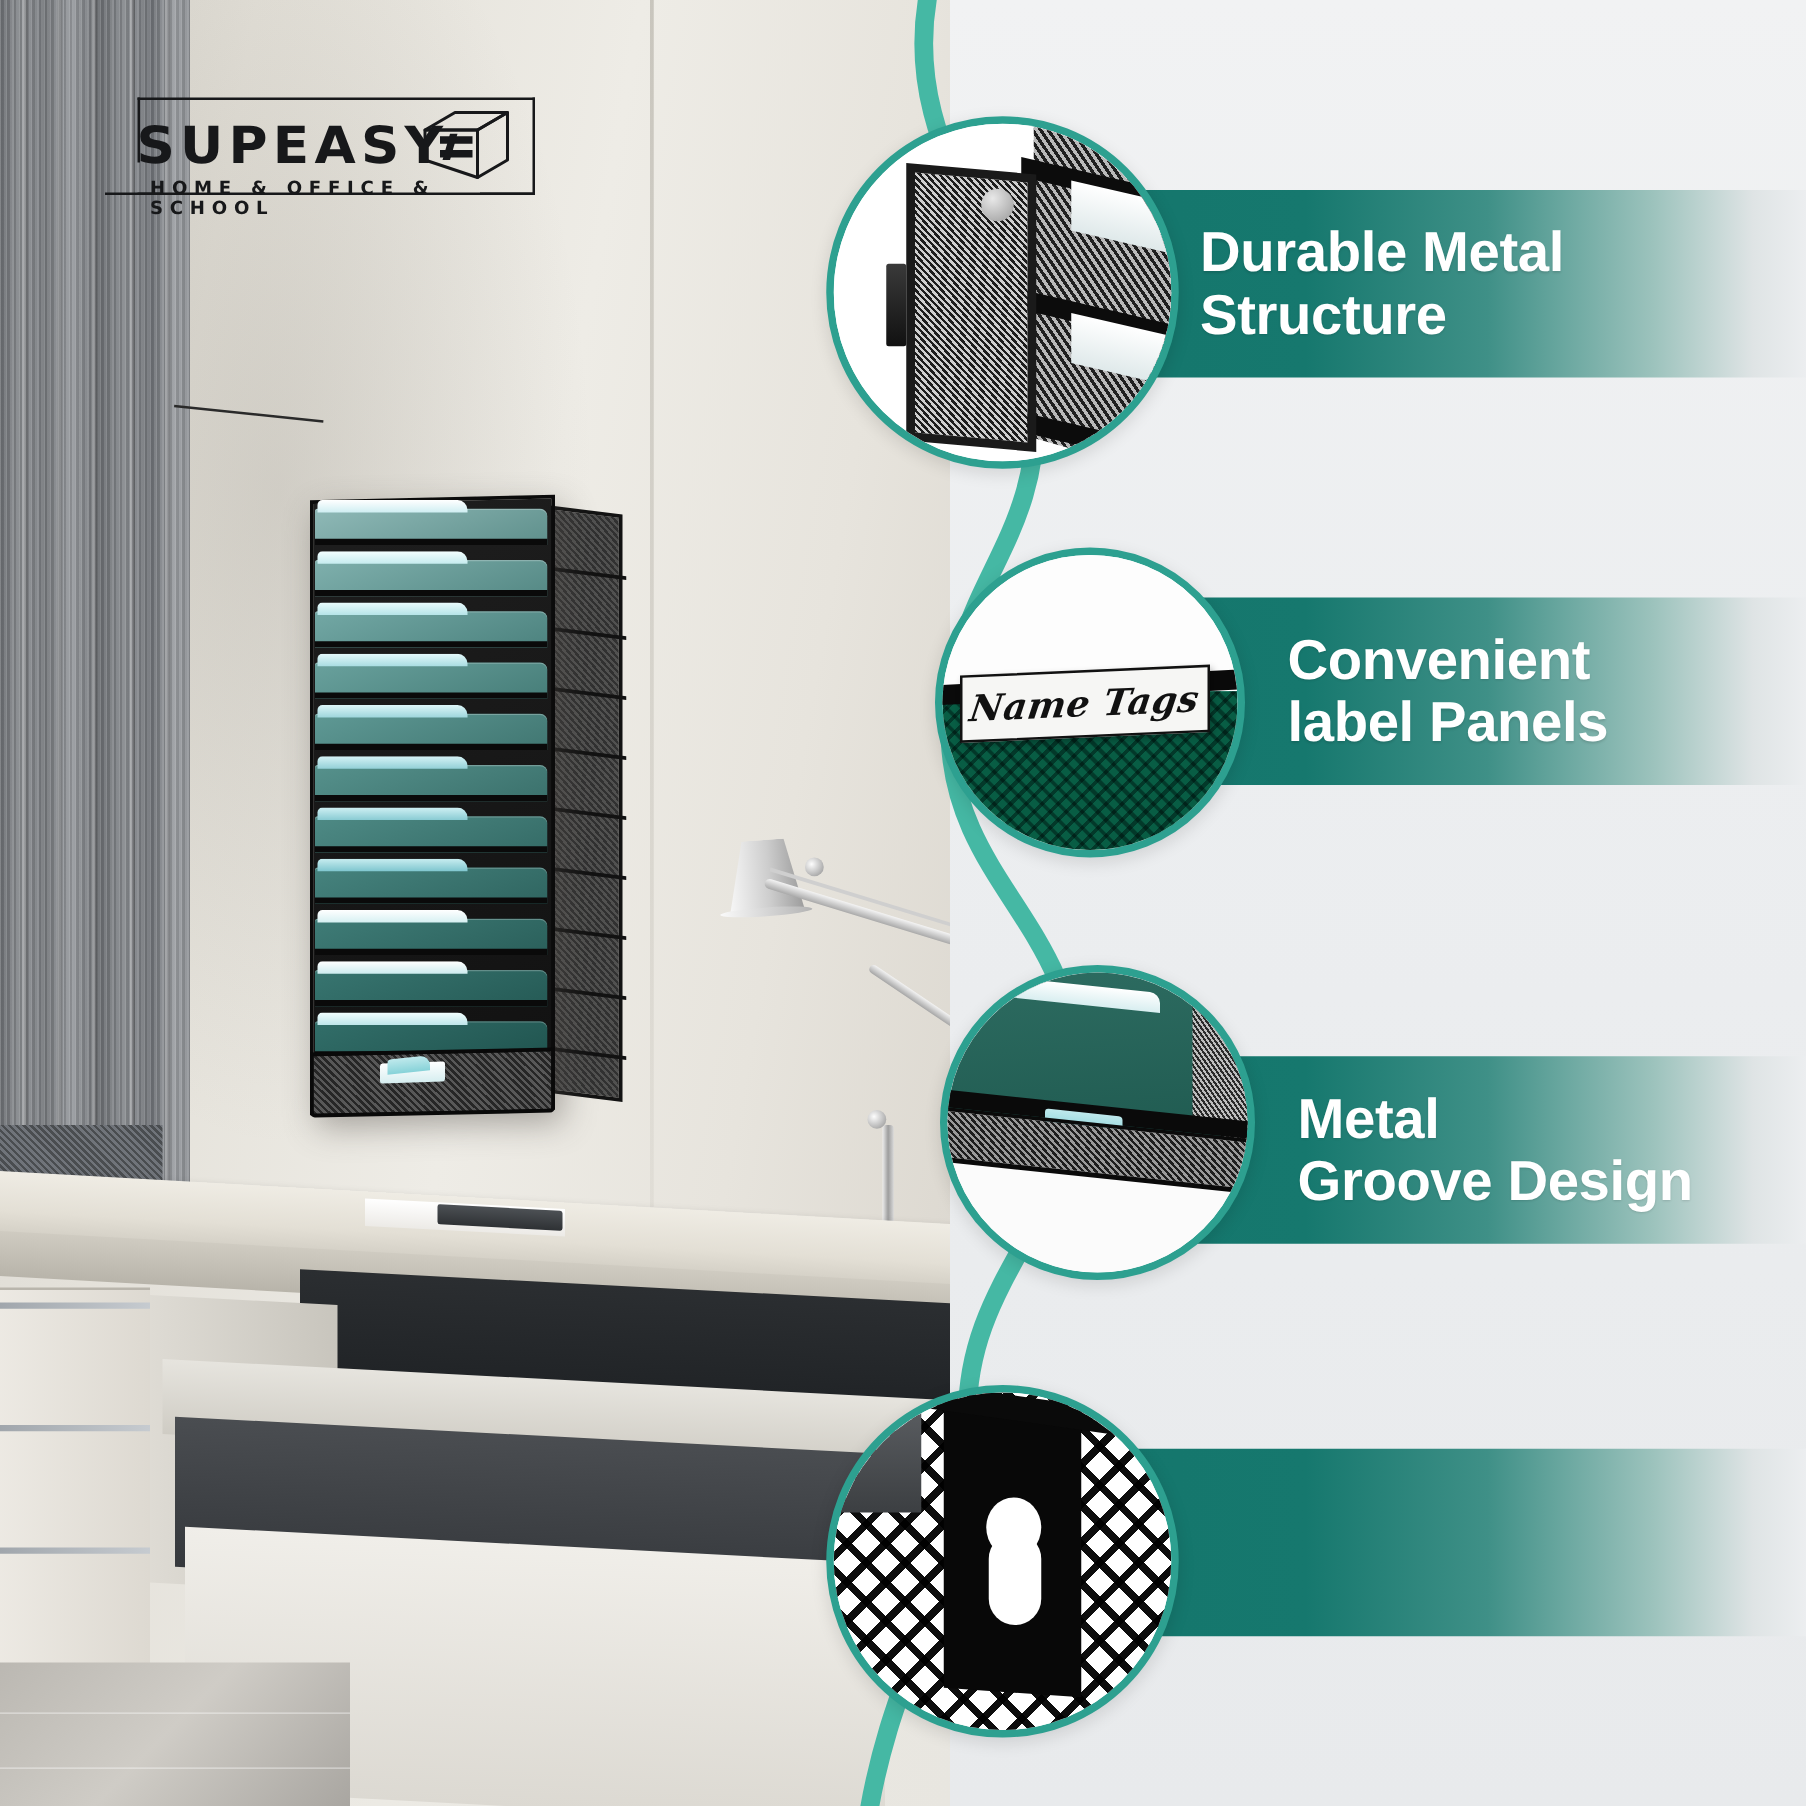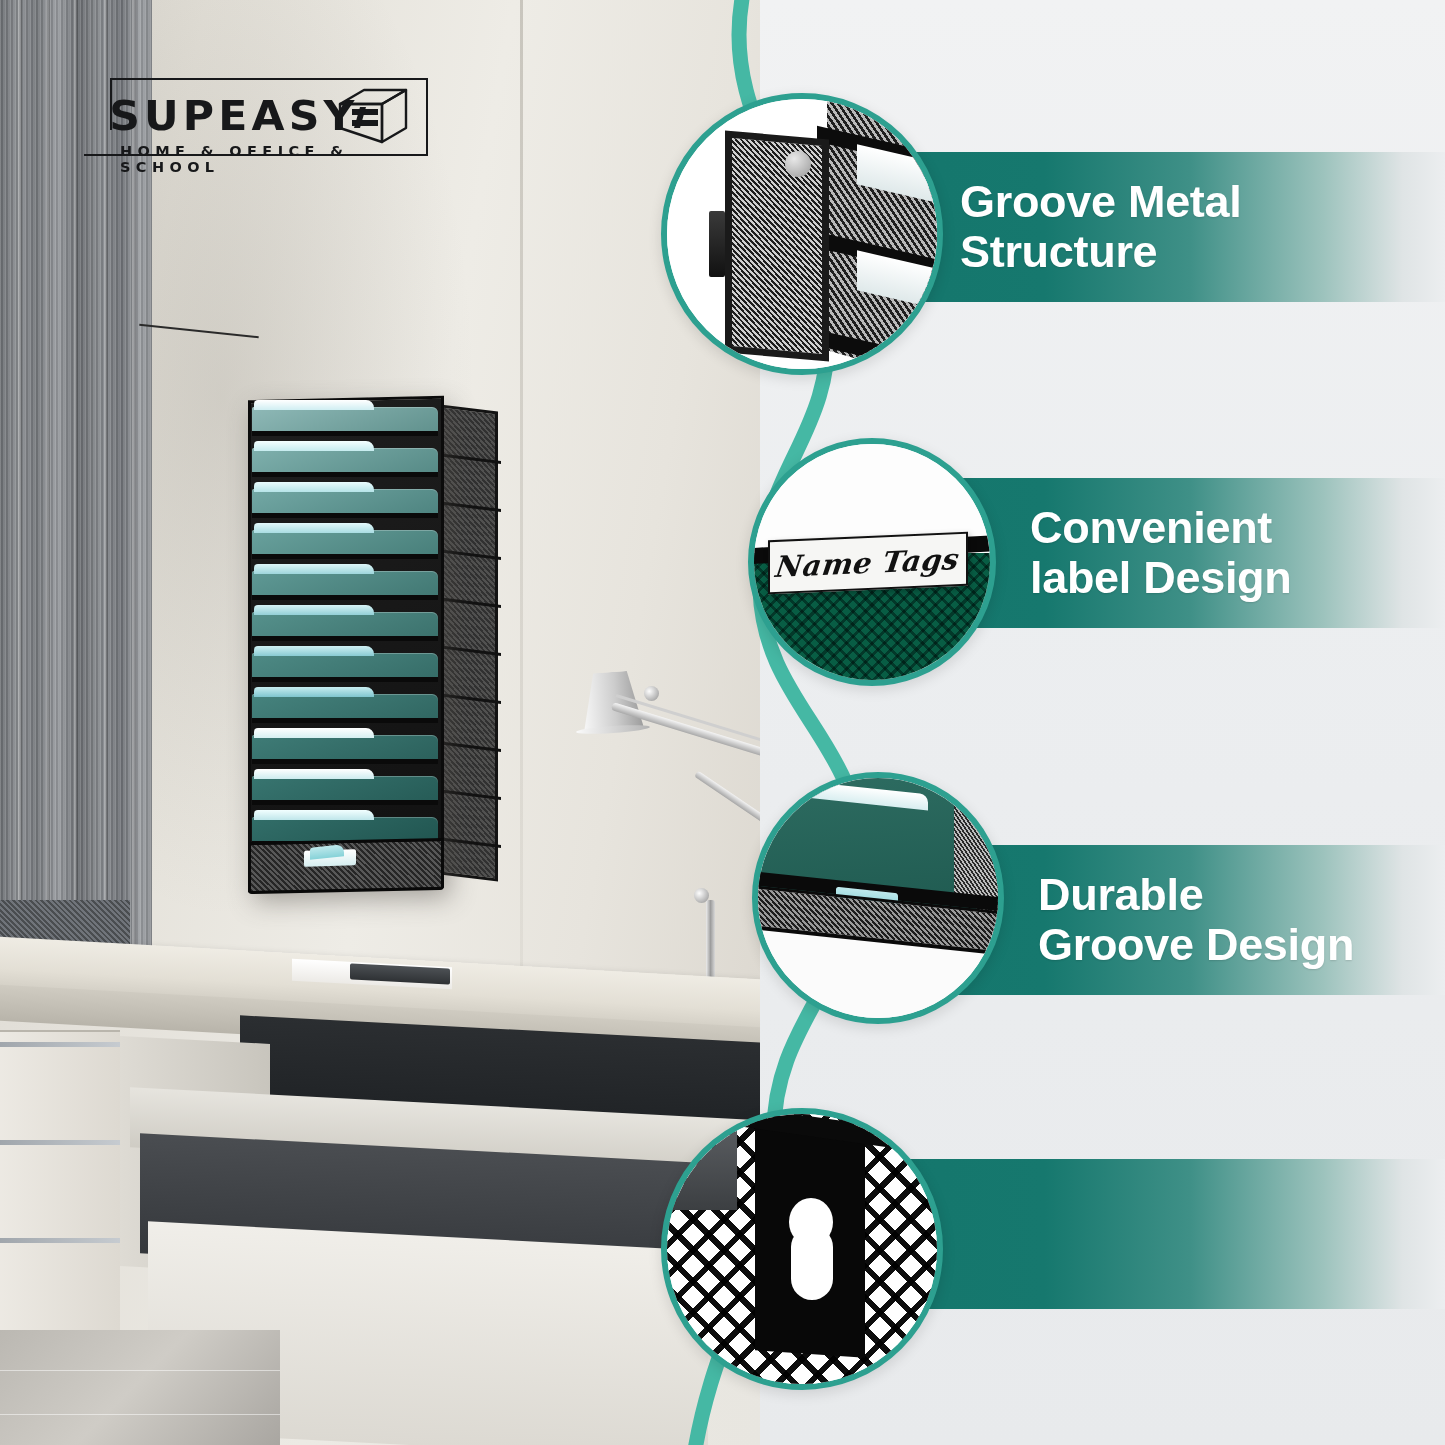--- a/index.html
+++ b/index.html
@@ -458,31 +458,31 @@
   <svg class="ribbon" viewBox="0 0 420 1445" preserveAspectRatio="none">
     <path d="M 186 -20 C 150 120, 262 200, 268 320
              C 274 440, 196 470, 200 590
              C 204 705, 300 740, 302 860
              C 304 975, 210 1020, 214 1140
              C 218 1260, 150 1330, 132 1470" fill="none" stroke="#45b8a4" stroke-width="15" stroke-linecap="round"></path>
   </svg>
 
   <div class="band" id="band-1">
     <div class="band-fill"></div>
-    <div class="band-label">Groove Metal
+    <div class="band-label">Durable Metal
 Structure</div>
   </div>
   <div class="band" id="band-2">
     <div class="band-fill"></div>
     <div class="band-label">Convenient
-label Design</div>
+label Panels</div>
   </div>
   <div class="band" id="band-3">
     <div class="band-fill"></div>
-    <div class="band-label">Durable
+    <div class="band-label">Metal
 Groove Design</div>
   </div>
   <div class="band" id="band-4">
     <div class="band-fill"></div>
   </div>
 
   <div class="circle" id="circle-1">
     <div class="c-inner">
       <div class="m-white"></div>
       <div class="m-right"></div>

